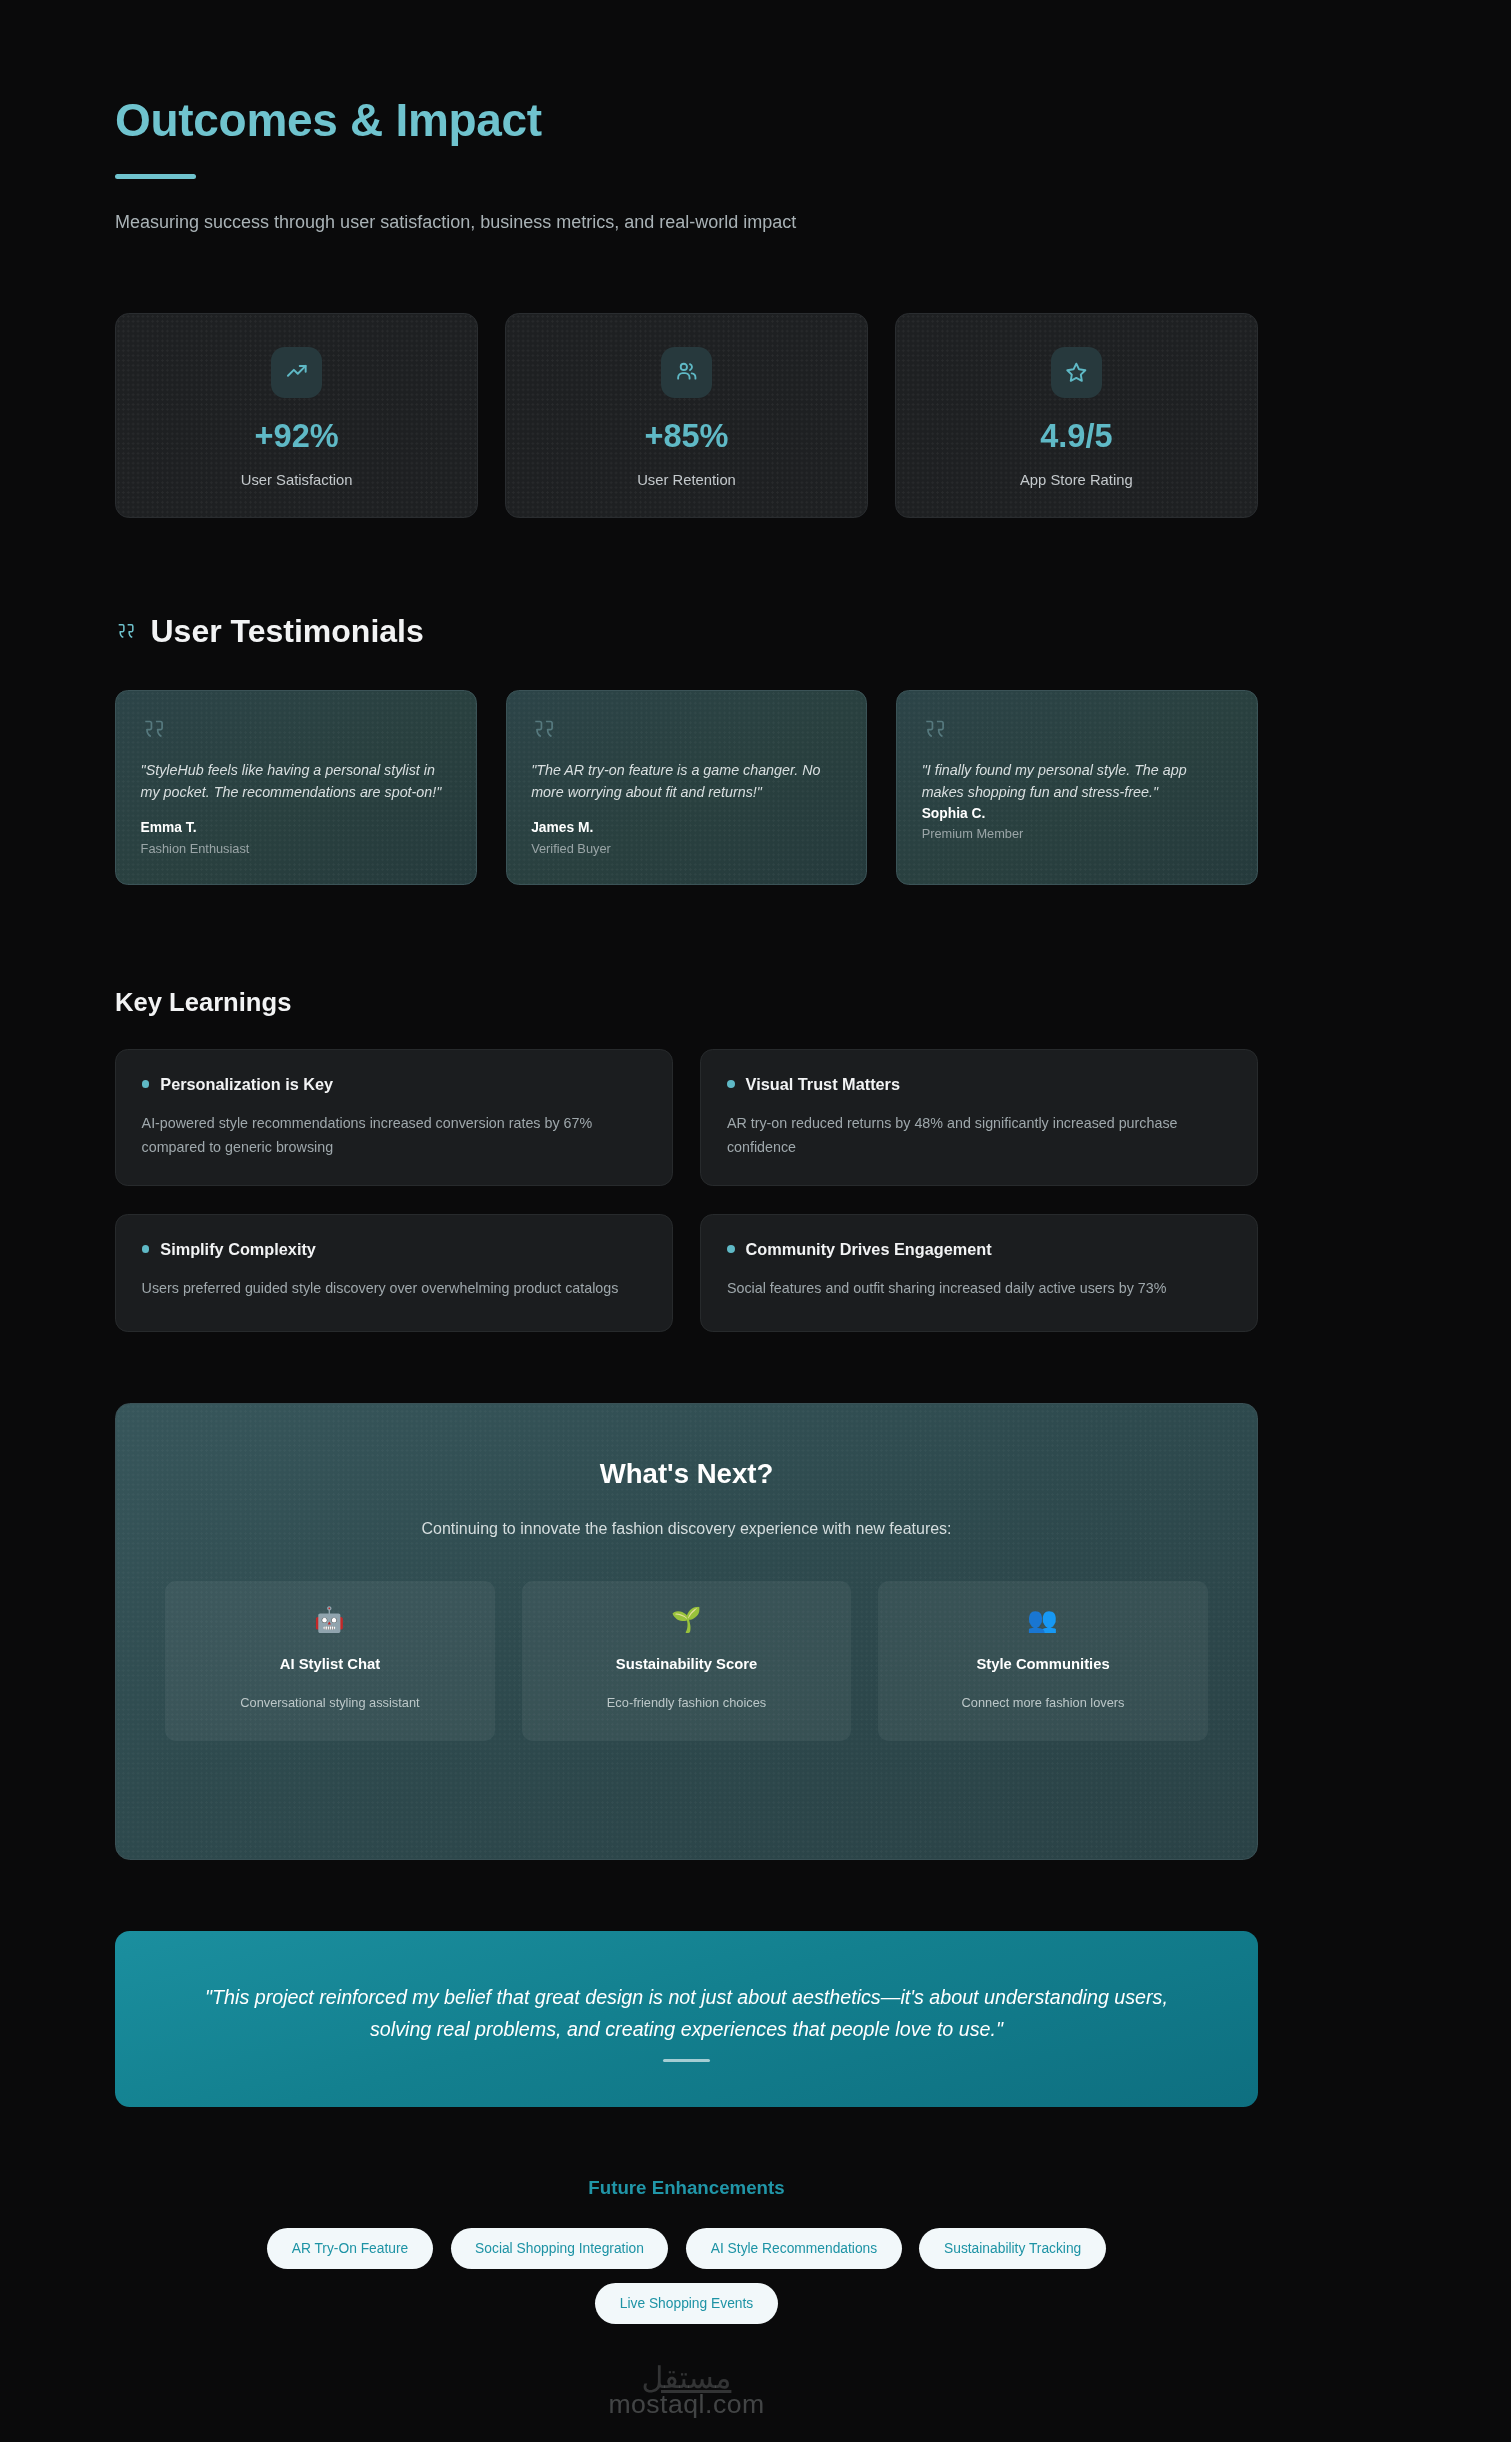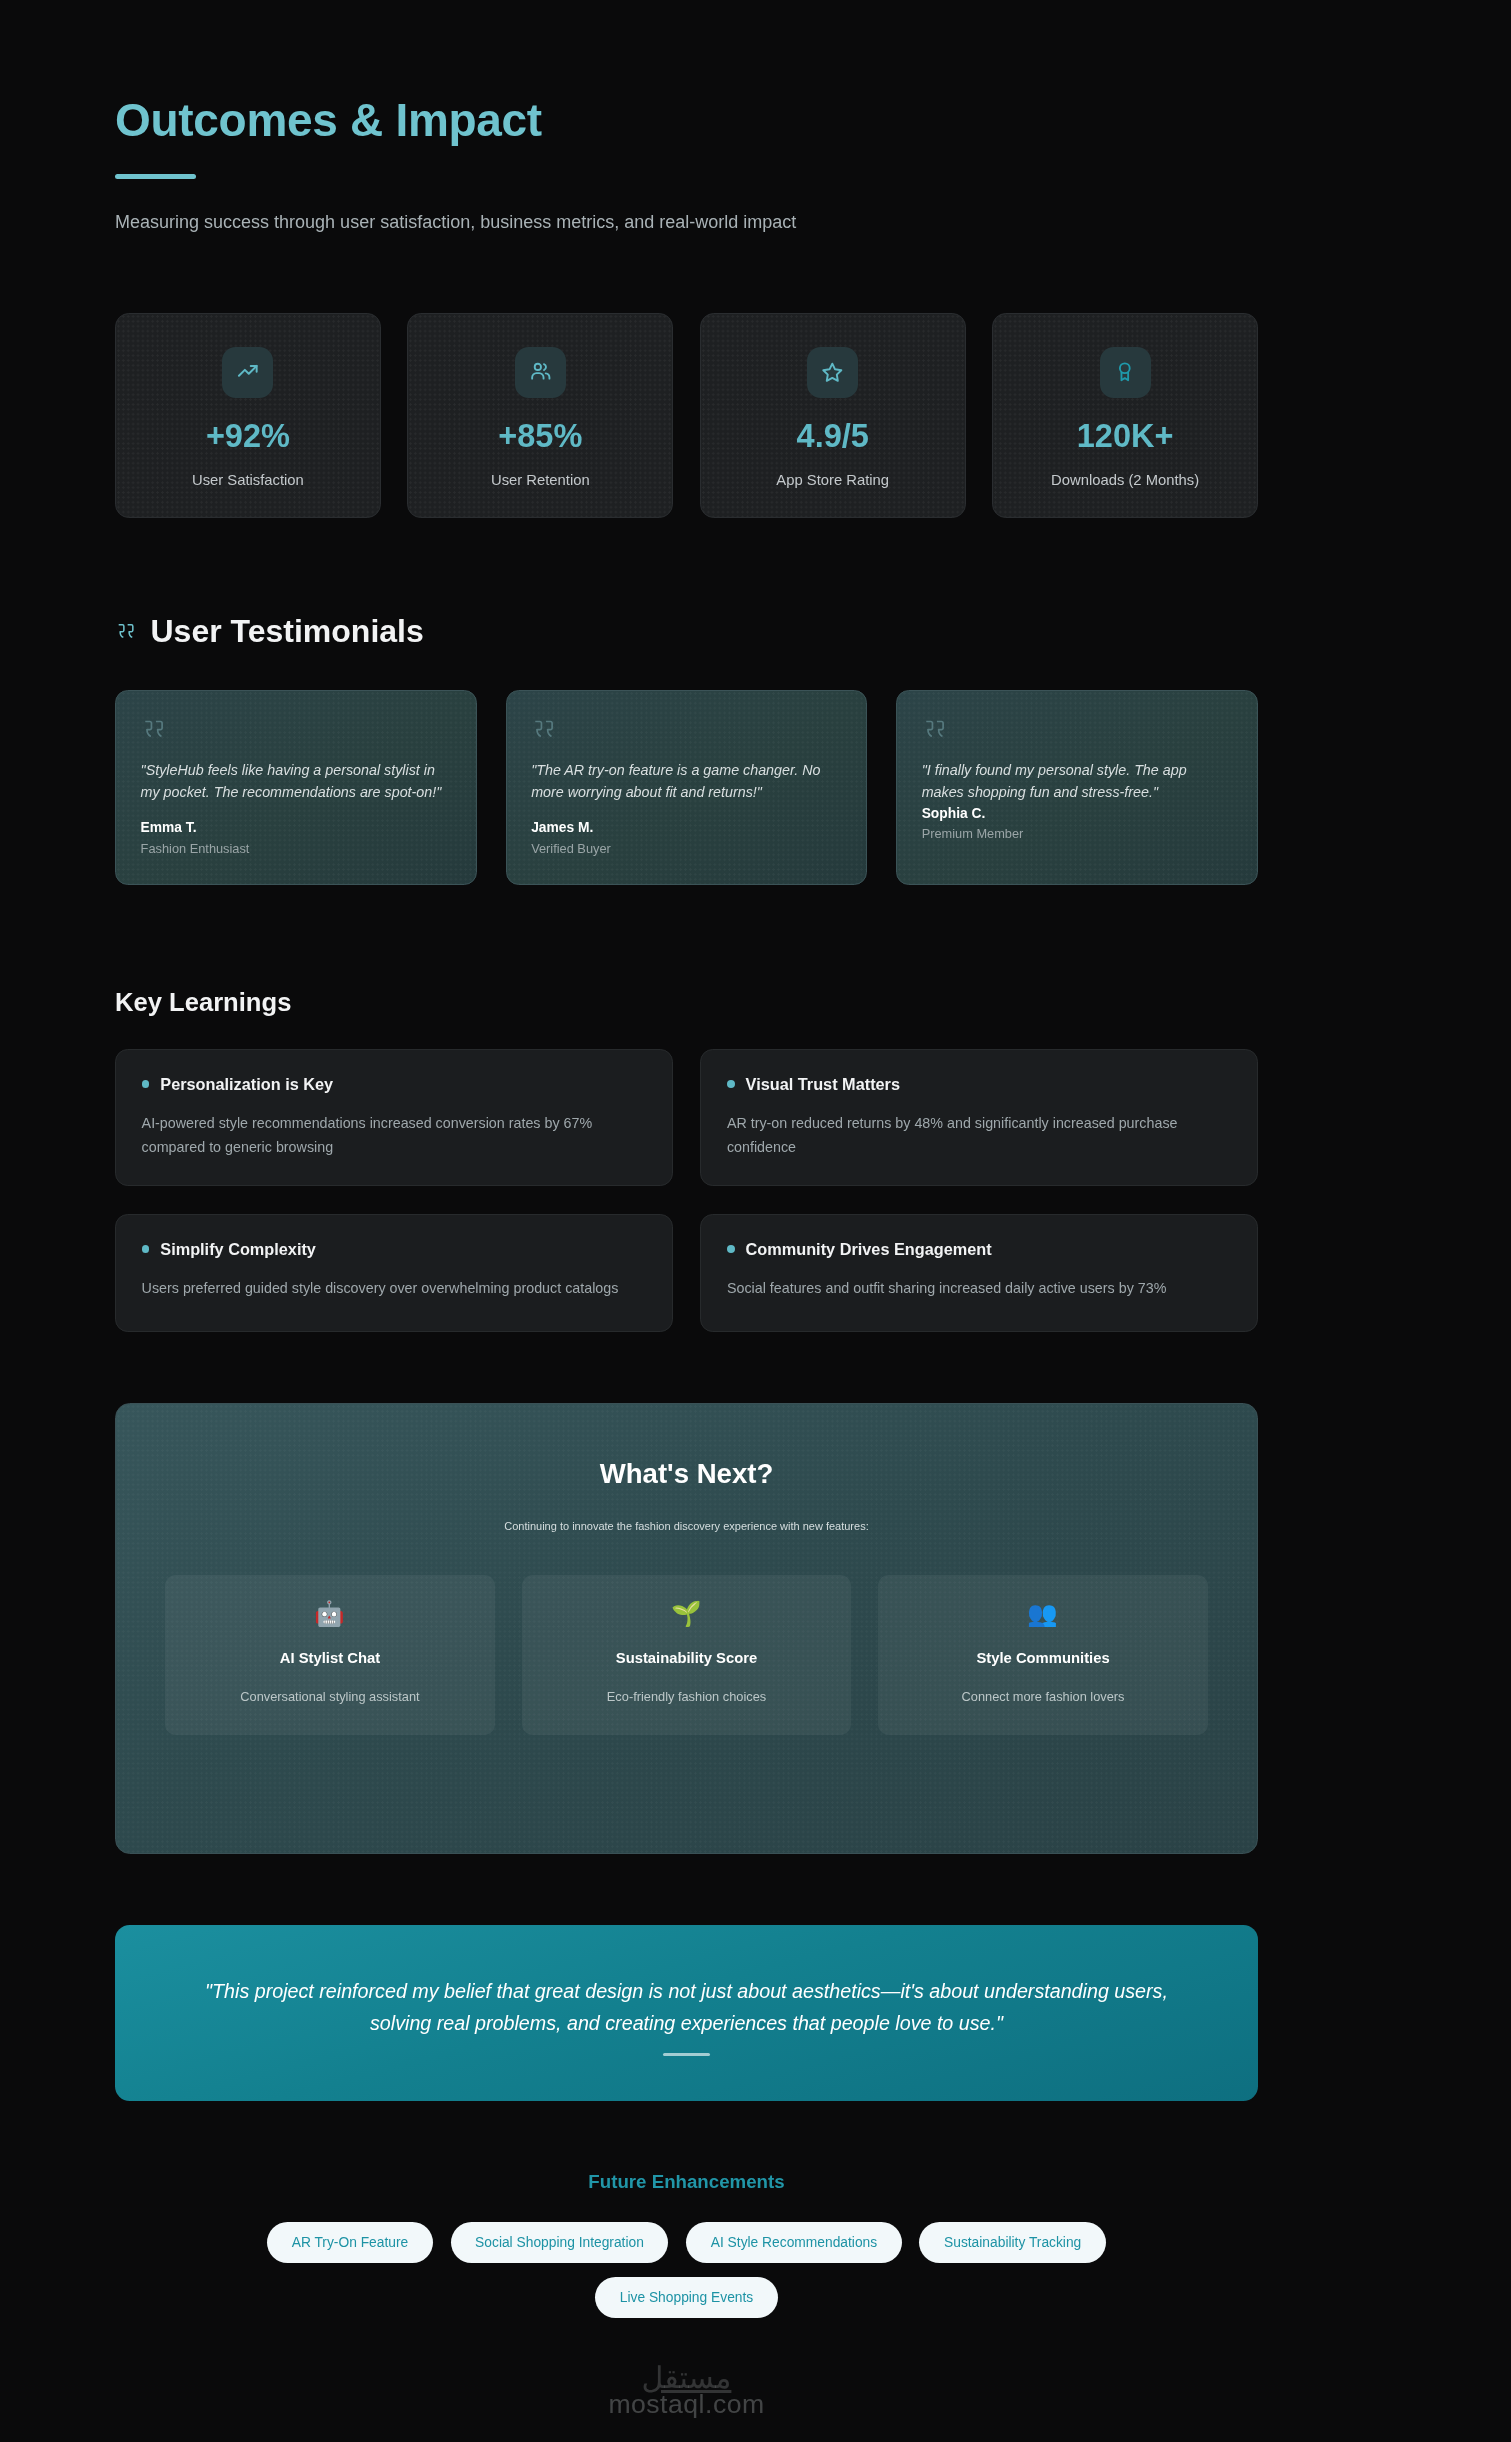--- a/index.html
+++ b/index.html
@@ -205,21 +205,21 @@
     padding: 54px 49px 118px;
     text-align: center;
   }
   .wn-title {
     font-size: 27.6px;
     font-weight: bold;
     color: #ffffff;
   }
   .wn-sub {
     margin-top: 30.5px;
-    font-size: 11px;
+    font-size: 16px;
     color: #d6dedf;
   }
   .wn-grid {
     margin-top: 43px;
     display: flex;
     gap: 26.6px;
   }
   .wn-card {
     flex: 1;
     background: rgba(255,255,255,0.055);
@@ -353,30 +353,20 @@
       <div class="stat-card">
         <div class="stat-icon">
           <svg width="24.6" height="24.6" viewBox="0 0 24 24" fill="none" stroke="#5fb9c6" stroke-width="1.9" stroke-linecap="round" stroke-linejoin="round">
             <polygon points="12,3.6 14.7,9.1 20.8,10 16.4,14.3 17.4,20.3 12,17.5 6.6,20.3 7.6,14.3 3.2,10 9.3,9.1"></polygon>
           </svg>
         </div>
         <div class="stat-value">4.9/5</div>
         <div class="stat-label">App Store Rating</div>
       </div>
 
-      <div class="stat-card">
-        <div class="stat-icon">
-          <svg width="23.6" height="23.6" viewBox="0 0 24 24" fill="none" stroke="#1f9aab" stroke-width="1.9" stroke-linecap="round" stroke-linejoin="round">
-            <circle cx="12" cy="8.4" r="5"></circle>
-            <polyline points="8.6,12.6 8.6,20.6 12,18.4 15.4,20.6 15.4,12.6"></polyline>
-          </svg>
-        </div>
-        <div class="stat-value">120K+</div>
-        <div class="stat-label">Downloads (2 Months)</div>
-      </div>
 
     </div>
 
     <div class="sec-head">
       <span class="quote-mark">
         <svg width="21.7" height="19.7" viewBox="0 0 24 22" fill="none" stroke="#6fc3ce" stroke-width="1.7" stroke-linejoin="round">
           <path d="M4 3.2h4.2a1.6 1.6 0 0 1 1.6 1.6v4.4a1.6 1.6 0 0 1-1.6 1.6H5.6c0 3.2 1.4 5.4 3.6 6.4"></path>
           <path d="M14 3.2h4.2a1.6 1.6 0 0 1 1.6 1.6v4.4a1.6 1.6 0 0 1-1.6 1.6h-2.6c0 3.2 1.4 5.4 3.6 6.4"></path>
         </svg>
       </span>

